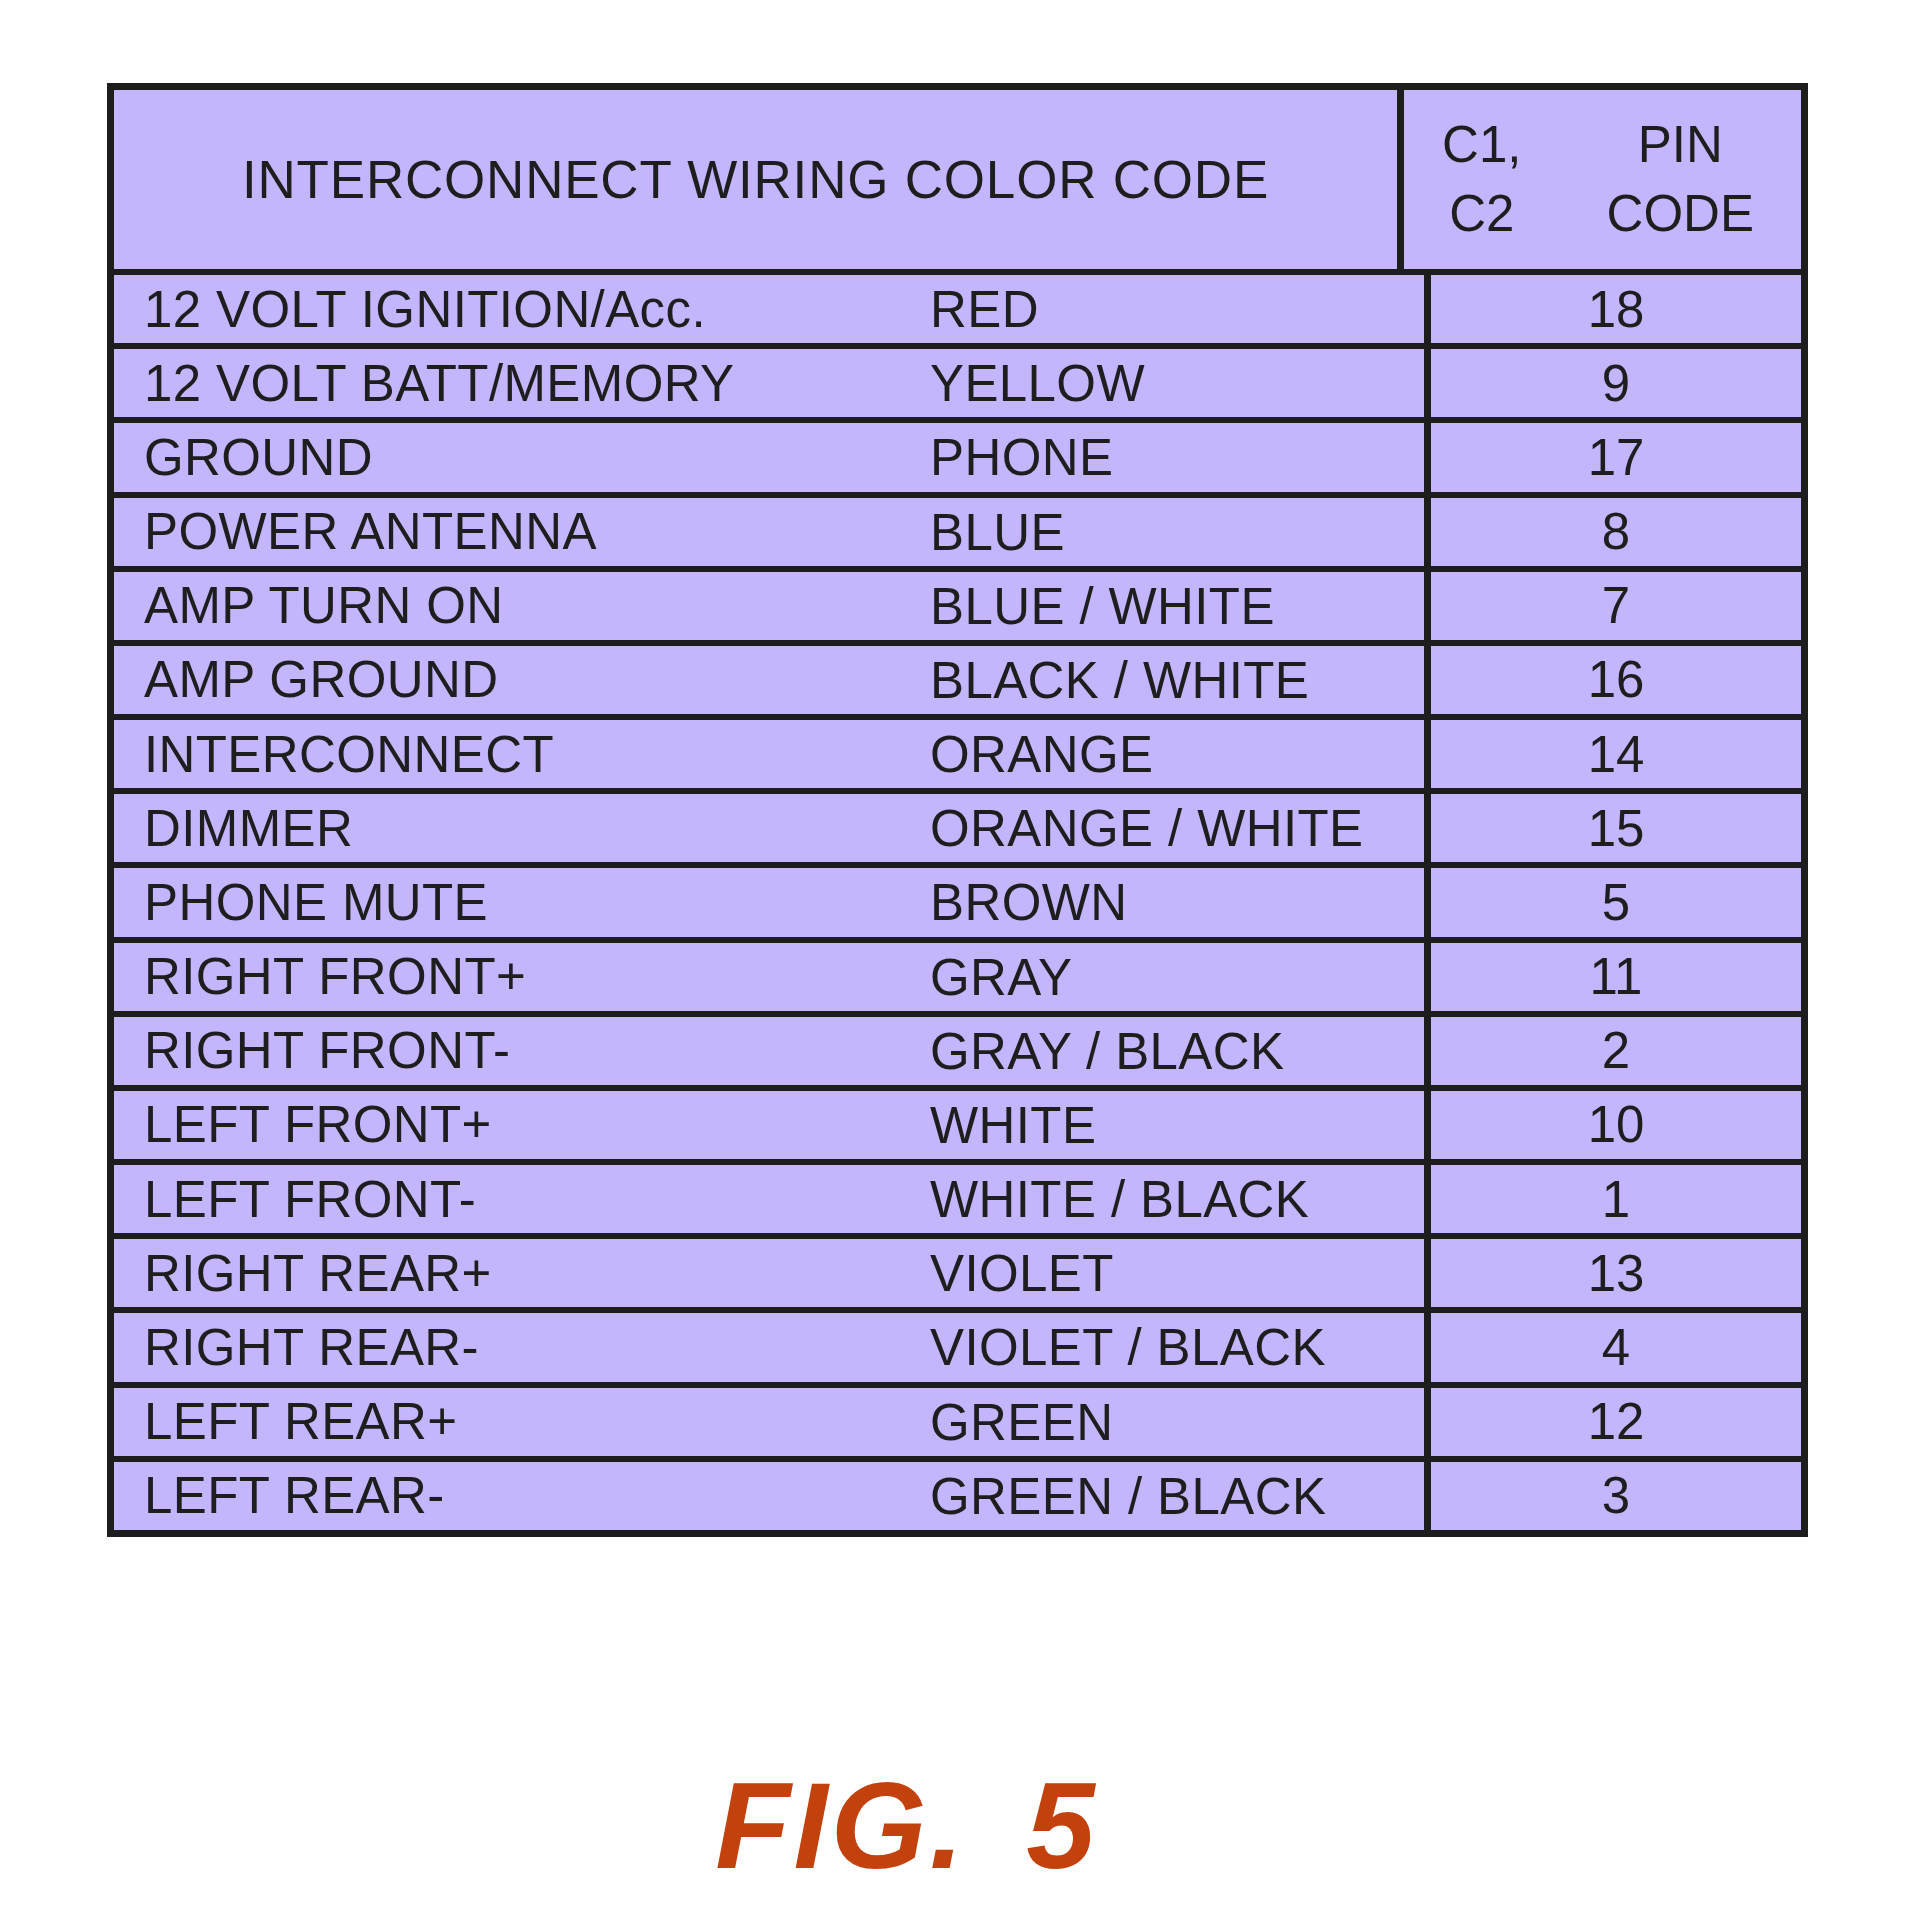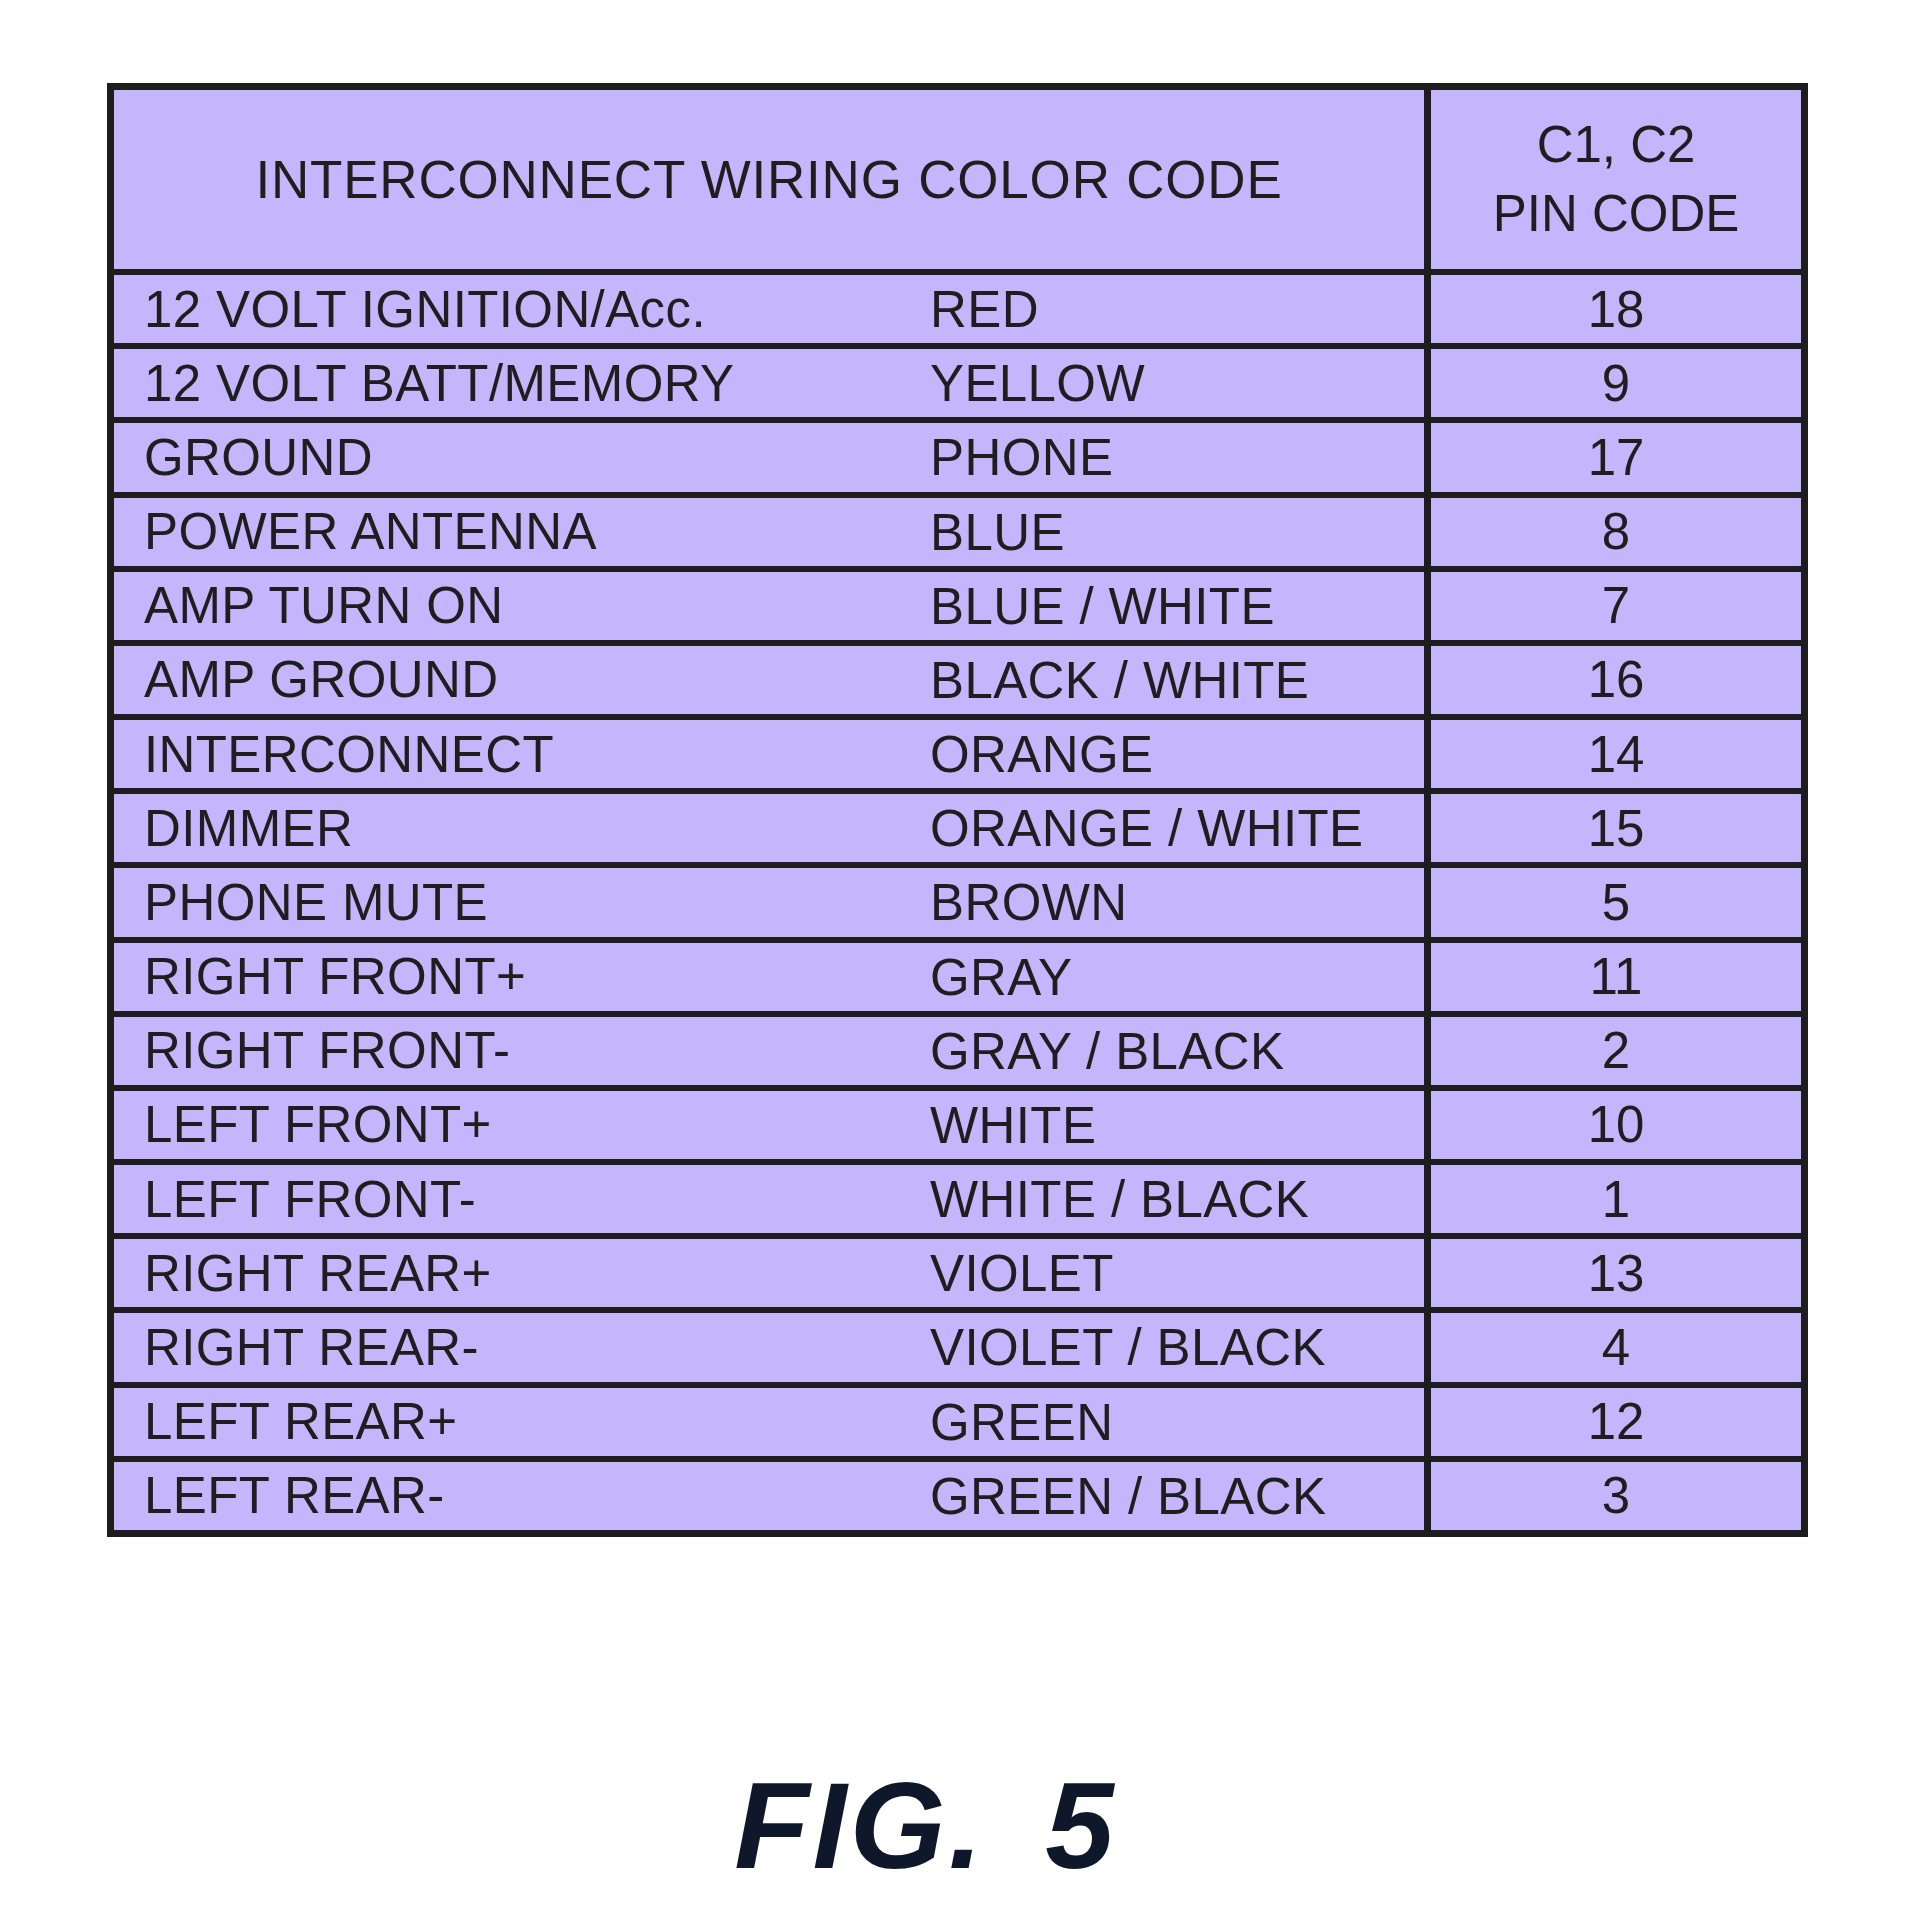--- a/index.html
+++ b/index.html
@@ -85,42 +85,41 @@
     align-items: center;
     justify-content: center;
     font-size: 53px;
     letter-spacing: 0.8px;
     white-space: nowrap;
   }
 
   .header-right {
     flex: 1 1 auto;
     display: flex;
-    flex-direction: column;
+    flex-direction: row;
     align-items: center;
     justify-content: center;
     font-size: 51px;
     line-height: 1.35;
     text-align: center;
   }
 
   
   .figure-caption {
     position: absolute;
     left: 0;
     top: 1755px;
     width: 1813px;
     text-align: center;
     font-size: 123px;
     font-weight: bold;
     font-style: italic;
     letter-spacing: 3.1px;
     word-spacing: 22px;
-    color: #0f172a;
-    padding-left: 19px;
+    color: #c2410c;
   }
 </style>
 </head>
 <body>
 
 <div class="wiring-table">
 
   <div class="header-row">
     <div class="header-left">INTERCONNECT WIRING COLOR CODE</div>
     <div class="header-right">

